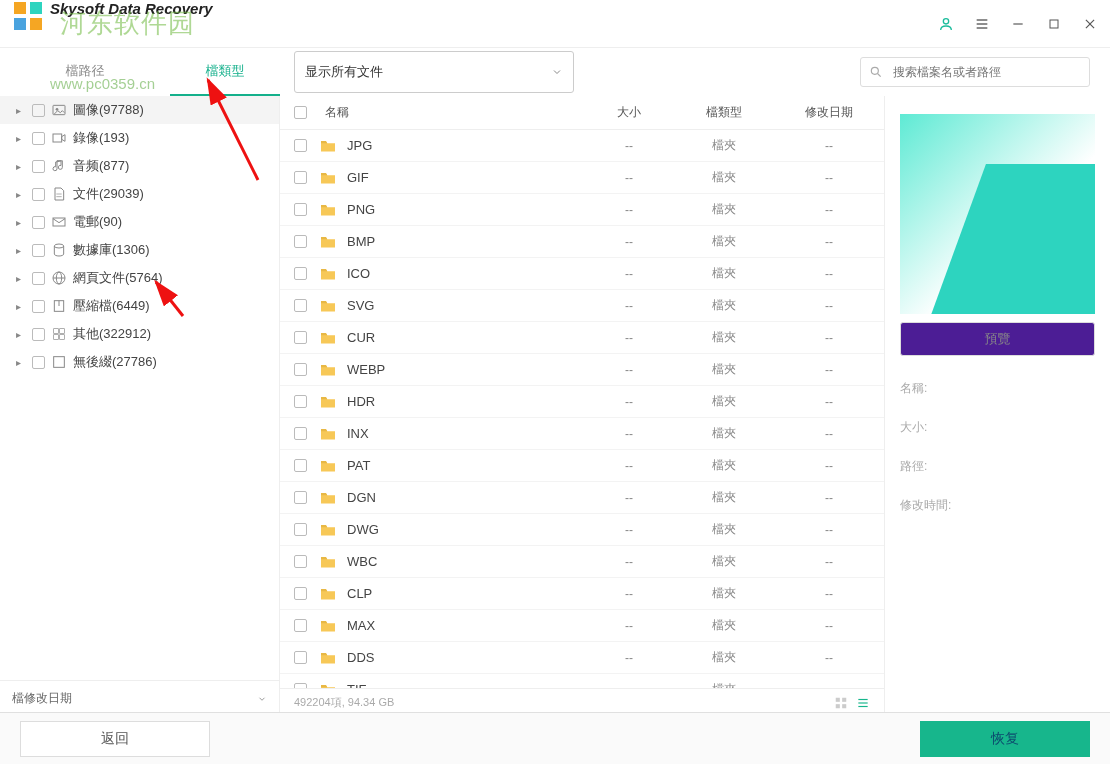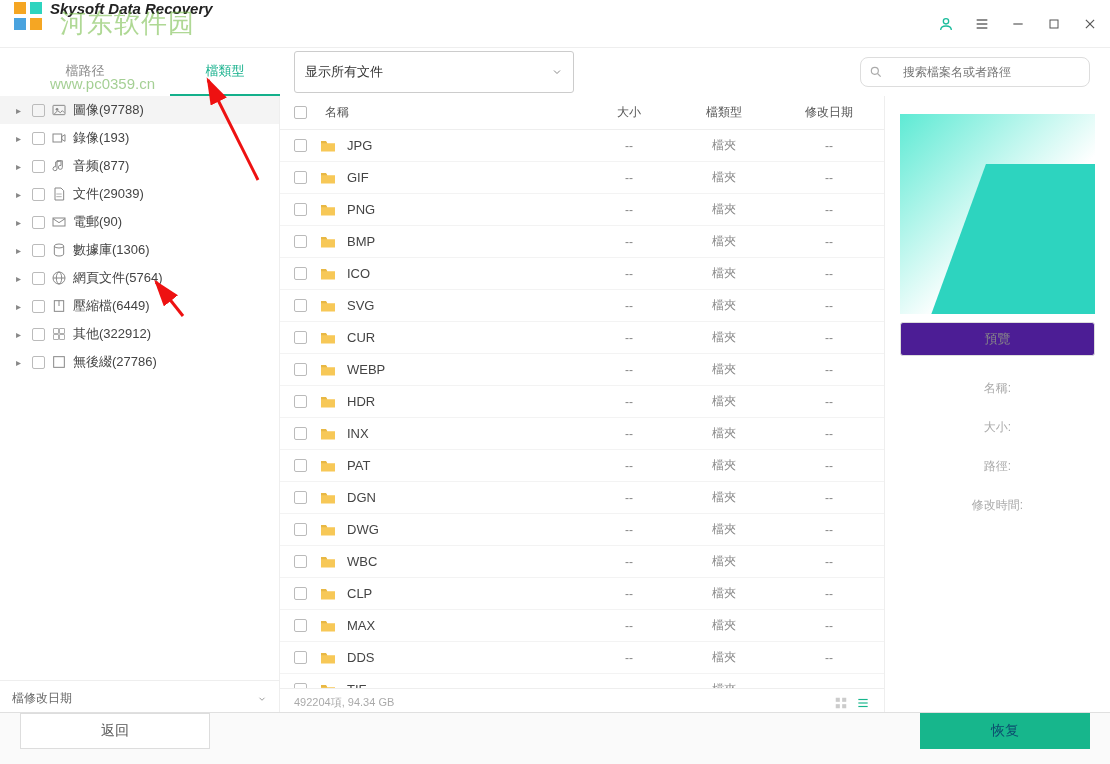--- a/index.html
+++ b/index.html
@@ -14,21 +14,21 @@
 .titlebar-right { margin-left: auto; display: flex; align-items: center; gap: 20px; }
 .tb-icon { width: 16px; height: 16px; cursor: pointer; color: #555; display: flex; align-items: center; justify-content: center; }
 .tb-icon.user { color: #1abc9c; }
 
 
 .toolbar-row { height: 48px; display: flex; align-items: center; }
 .tabs { width: 280px; display: flex; height: 100%; }
 .tab { flex: 1; display: flex; align-items: center; justify-content: center; font-size: 13px; color: #888; border-bottom: 2px solid transparent; cursor: pointer; margin-left: 30px; }
 .tab.active { color: #14b08b; border-bottom-color: #14b08b; font-weight: 500; }
 .filter-select { margin-left: 14px; width: 280px; height: 42px; border: 1px solid #ccc; border-radius: 3px; display: flex; align-items: center; padding: 0 10px; font-size: 13px; color: #333; cursor: pointer; justify-content: space-between; }
-.search-box { margin-left: auto; margin-right: 20px; width: 230px; height: 30px; border: 1px solid #ddd; border-radius: 8px; display: flex; align-items: center; padding: 0 8px; color: #aaa; font-size: 12px; gap: 20px; }
+.search-box { margin-left: auto; margin-right: 20px; width: 230px; height: 30px; border: 1px solid #ddd; border-radius: 3px; display: flex; align-items: center; padding: 0 8px; color: #aaa; font-size: 12px; gap: 10px; }
 .search-box input { border: none; outline: none; flex: 1; font-size: 12px; color: #555; }
 
 
 .main { display: flex; height: 620px; }
 
 
 .sidebar { width: 280px; border-right: 1px solid #eee; overflow-y: auto; display: flex; flex-direction: column; }
 .tree { flex: 1; }
 .tree-item { height: 28px; display: flex; align-items: center; padding-left: 16px; font-size: 13px; color: #444; cursor: pointer; gap: 6px; }
 .tree-item.selected { background: #f4f4f4; }
@@ -54,24 +54,24 @@
 .center-footer { height: 28px; display: flex; align-items: center; padding: 0 14px; font-size: 11px; color: #aaa; justify-content: space-between; border-top: 1px solid #eee; }
 .view-toggle { display: flex; gap: 8px; }
 .vt { width: 14px; height: 14px; }
 
 
 .preview { width: 225px; padding: 18px 14px 0 14px; display: flex; flex-direction: column; align-items: center; }
 .preview-canvas { width: 195px; height: 200px; background: linear-gradient(135deg, #5eead4 0%, #fff 60%); position: relative; overflow: hidden; }
 .preview-canvas::after { content: ""; position: absolute; right: -30px; bottom: -20px; width: 170px; height: 170px; background: #2dd4bf; transform: skewX(-20deg); }
 .preview-btn { margin-top: 8px; width: 195px; height: 34px; border: 1px solid #ddd; border-radius: 3px; background: #4c1d95; font-size: 13px; color: #888; cursor: pointer; }
 .meta { margin-top: 24px; width: 195px; font-size: 12px; color: #aaa; }
-.meta div { margin-bottom: 22px; text-align: center; }
-
-
-.bottombar { position: absolute; left: 0; right: 0; bottom: 0; height: 52px; border-top: 1px solid #e0e0e0; background: #fafafa; display: flex; align-items: flex-start; padding: 0 20px; }
+.meta div { margin-bottom: 22px; text-align: left; }
+
+
+.bottombar { position: absolute; left: 0; right: 0; bottom: 0; height: 52px; border-top: 1px solid #e0e0e0; background: #fafafa; display: flex; align-items: center; padding: 0 20px; }
 .btn-back { width: 190px; height: 36px; background: #fff; border: 1px solid #ddd; color: #555; font-size: 14px; cursor: pointer; }
 .btn-recover { margin-left: auto; width: 170px; height: 36px; background: #17b68c; border: none; color: #0c4a6e; font-size: 14px; cursor: pointer; }
 
 
 .arrow { position: absolute; pointer-events: none; }
 
 svg { display: block; }
 </style>
 </head>
 <body>

